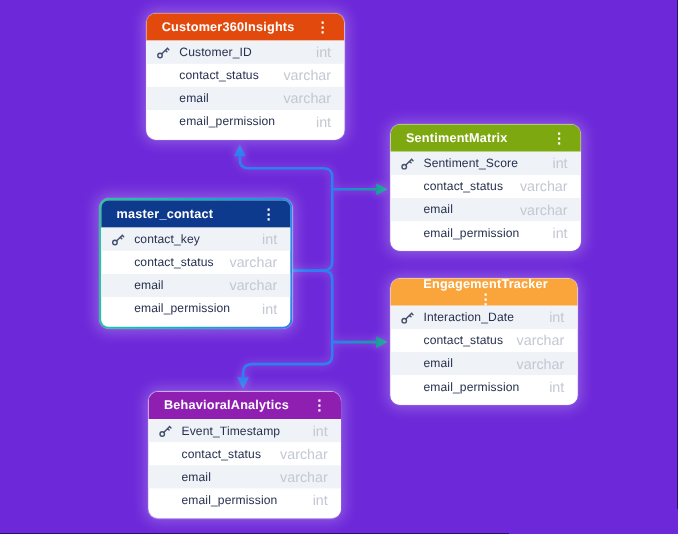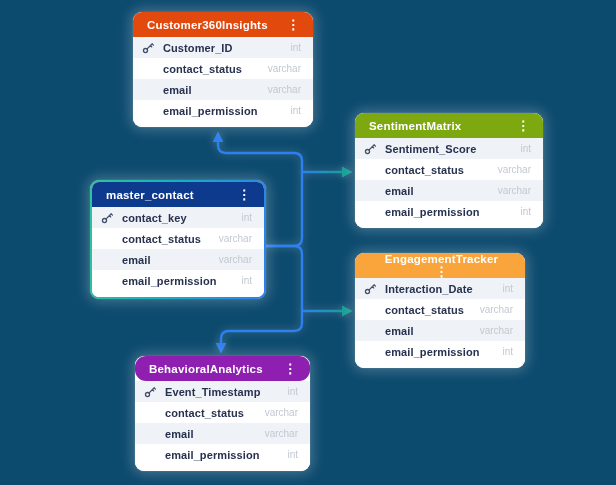--- a/index.html
+++ b/index.html
@@ -12,27 +12,27 @@
   .table-card.selected{border:2px solid transparent;
     background-image:linear-gradient(#fff,#fff),linear-gradient(100deg,#2EC49B 0%,#18AFC0 45%,#2E7FF0 100%);
     background-origin:border-box;background-clip:padding-box,border-box;}
   .card-header{height:25px;display:flex;align-items:center;justify-content:space-between;
     padding:0 11px 0 14px;color:#fff;font-size:11.5px;font-weight:bold;letter-spacing:.2px;}
   .menu-dots{font-size:13px;line-height:1;font-weight:bold;cursor:pointer;padding:0 2px;}
   .card-body{padding-bottom:6px;background:#fff;}
   .row{height:21px;display:flex;align-items:center;padding:0 12px 0 9px;font-size:11px;}
   .row.alt{background:#EFF2F6;}
   .key-col{width:21px;height:14px;display:flex;align-items:center;color:#44506B;flex:none;}
-  .fname{font-weight:bold;color:#273150;letter-spacing:.1px;white-space:nowrap;}
-  .ftype{margin-left:auto;color:#C3C8D2;font-size:10px;white-space:nowrap;}
+  .fname{font-weight:normal;color:#273150;letter-spacing:.1px;white-space:nowrap;}
+  .ftype{margin-left:auto;color:#C3C8D2;font-size:13px;white-space:nowrap;}
 </style>
 </head>
 <body>
 
-<div class="canvas" style="background: #0c4a6e;">
+<div class="canvas" style="background: #6d28d9;">
     <svg width="616" height="485" class="connectors">
       <defs>
         <linearGradient id="blueTeal" gradientUnits="userSpaceOnUse" x1="302" y1="0" x2="344" y2="0">
           <stop offset="0" stop-color="#2E7FF0"></stop>
           <stop offset="1" stop-color="#16A098"></stop>
         </linearGradient>
       </defs>
       <g>
         <path d="M262 246H294Q302 246 302 238V161Q302 153 294 153H226Q218 153 218 145V141" fill="none" stroke="#2E7FF0" stroke-width="2.4"></path>
         <polygon points="218,131.5 212.6,142 223.4,142" fill="#2E7FF0"></polygon>
@@ -109,21 +109,21 @@
           <span class="fname">email</span>
           <span class="ftype">varchar</span>
         </div>
         <div class="row">
           <span class="key-col"></span>
           <span class="fname">email_permission</span>
           <span class="ftype">int</span>
         </div>
       </div>
     </div>
-    <div class="table-card" style="left: 355px; top: 113px; width: 188px;">
+    <div class="table-card" style="left: 355px; top: 113px; width: 173px;">
       <div class="card-header" style="background: rgb(126, 168, 15);">
         <span>SentimentMatrix</span>
         <span class="menu-dots">⋮</span>
       </div>
       <div class="card-body">
         <div class="row alt">
           <span class="key-col">
             <svg width="13" height="13" viewBox="0 0 16 16" fill="none">
               <circle cx="4.3" cy="11.7" r="2.5" stroke="currentColor" stroke-width="1.6"></circle>
               <path d="M6.3 9.7 L12.6 3.4 M10.3 5.7 L11.9 7.3 M12.5 3.5 L14.1 5.1" stroke="currentColor" stroke-width="1.6" stroke-linecap="round"></path>
@@ -176,21 +176,21 @@
           <span class="ftype">varchar</span>
         </div>
         <div class="row">
           <span class="key-col"></span>
           <span class="fname">email_permission</span>
           <span class="ftype">int</span>
         </div>
       </div>
     </div>
     <div class="table-card" style="left: 135px; top: 356px; width: 175px;">
-      <div class="card-header" style="background: rgb(142, 31, 177); border-radius: 11px;">
+      <div class="card-header" style="background: rgb(142, 31, 177);">
         <span>BehavioralAnalytics</span>
         <span class="menu-dots">⋮</span>
       </div>
       <div class="card-body">
         <div class="row alt">
           <span class="key-col">
             <svg width="13" height="13" viewBox="0 0 16 16" fill="none">
               <circle cx="4.3" cy="11.7" r="2.5" stroke="currentColor" stroke-width="1.6"></circle>
               <path d="M6.3 9.7 L12.6 3.4 M10.3 5.7 L11.9 7.3 M12.5 3.5 L14.1 5.1" stroke="currentColor" stroke-width="1.6" stroke-linecap="round"></path>
             </svg>

